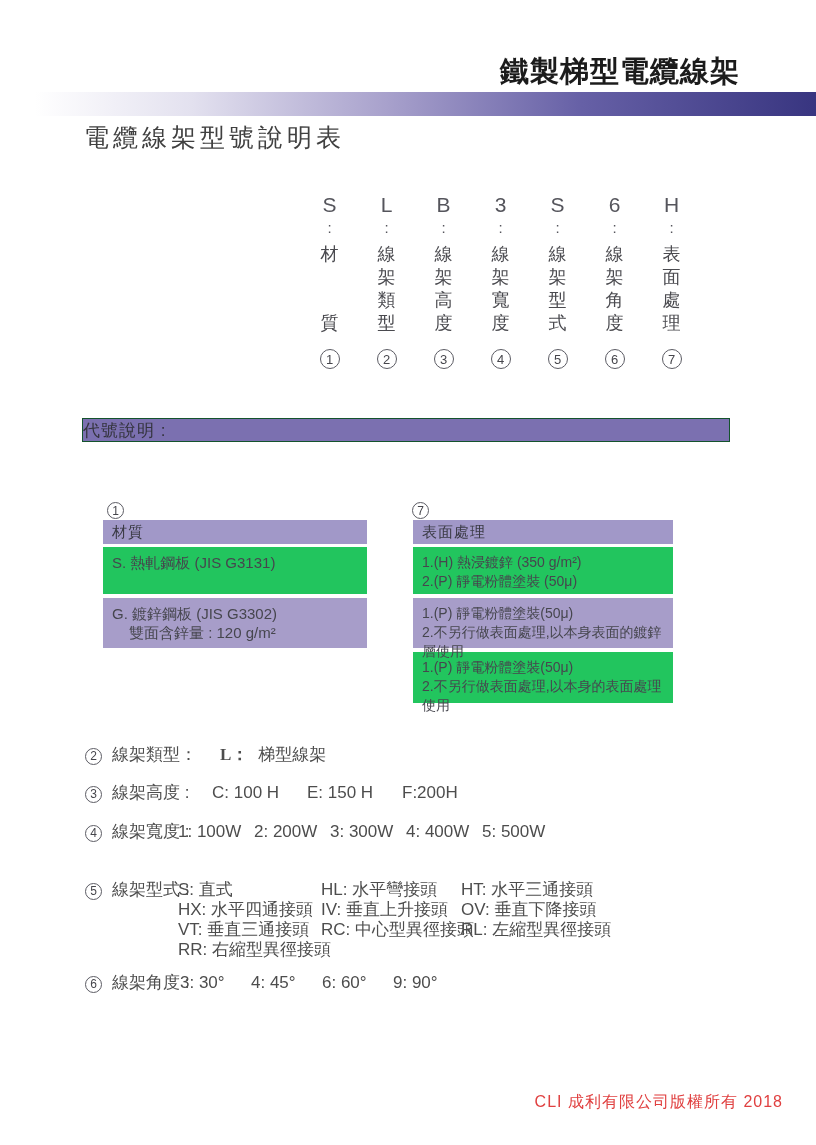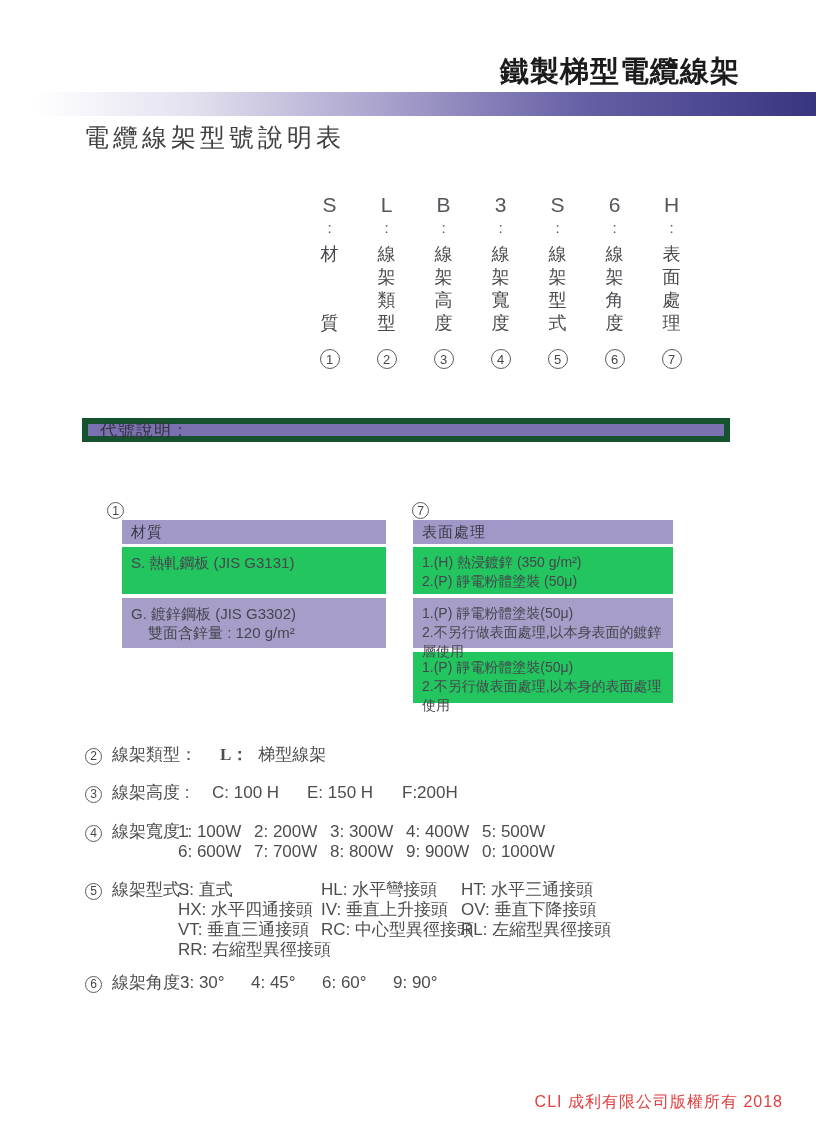--- a/index.html
+++ b/index.html
@@ -21,26 +21,26 @@
   .code-char{height:23px;font-size:18px;color:#4a4a4f;line-height:23px;}
   .code-circ-wrap{margin-top:14px;}
 
   .circ{display:inline-flex;align-items:center;justify-content:center;width:17px;height:17px;
         border:1px solid #5c5c64;border-radius:50%;font-size:12px;color:#46464c;
         box-sizing:border-box;background:transparent;}
   .circ-lg{width:20px;height:20px;font-size:13px;}
   .circ-abs{position:absolute;}
 
   .legend-bar{position:absolute;left:82px;top:418px;width:648px;height:24px;background:#7b70b0;
-              border:6px solid #14532d;box-sizing:border-box;display:flex;align-items:center;
-              padding-left:12px;font-size:17px;color:#34343e;letter-spacing:1px;}
+              border:1px solid #14532d;box-sizing:border-box;display:flex;align-items:center;
+              font-size:17px;color:#34343e;letter-spacing:1px;}
 
   
   .mtable{position:absolute;top:520px;font-size:15px;}
-  .mtable.left{left:103px;width:264px;margin-left:19px;}
+  .mtable.left{left:103px;width:264px;}
   .mtable.right{left:413px;width:260px;}
   .mtable.right .trow{font-size:14px;}
   .thead{height:24px;background:#a198c8;margin-bottom:3px;display:flex;align-items:center;
          padding-left:9px;font-size:15px;color:#3a3a44;box-sizing:border-box;letter-spacing:1px;}
   .trow{margin-bottom:4px;padding:6px 9px 0 9px;box-sizing:border-box;line-height:19px;color:#46464e;}
   .trow.light{background:#22c55e;}
   .trow.medium{background:#a79dc9;}
   .h1{height:47px;}.h2{height:50px;}.h3{height:51px;}
   .indent{padding-left:17px;}
 
@@ -189,27 +189,20 @@
     <span><span class="circ">4</span></span>
     <span class="list-label">線架寬度 :</span>
     <div class="list-val">
       <div class="width-grid">
         <span>1: 100W</span>
         <span>2: 200W</span>
         <span>3: 300W</span>
         <span>4: 400W</span>
         <span>5: 500W</span>
       </div>
-      <div class="width-grid">
-        <span>6: 600W</span>
-        <span>7: 700W</span>
-        <span>8: 800W</span>
-        <span>9: 900W</span>
-        <span>0: 1000W</span>
-      </div>
     </div>
   </div>
 
   <div class="list-row" style="top:880px;">
     <span><span class="circ">5</span></span>
     <span class="list-label">線架型式 :</span>
     <div class="list-val">
       <div class="style-grid">
         <span>S: 直式</span>
         <span>HL: 水平彎接頭</span>

